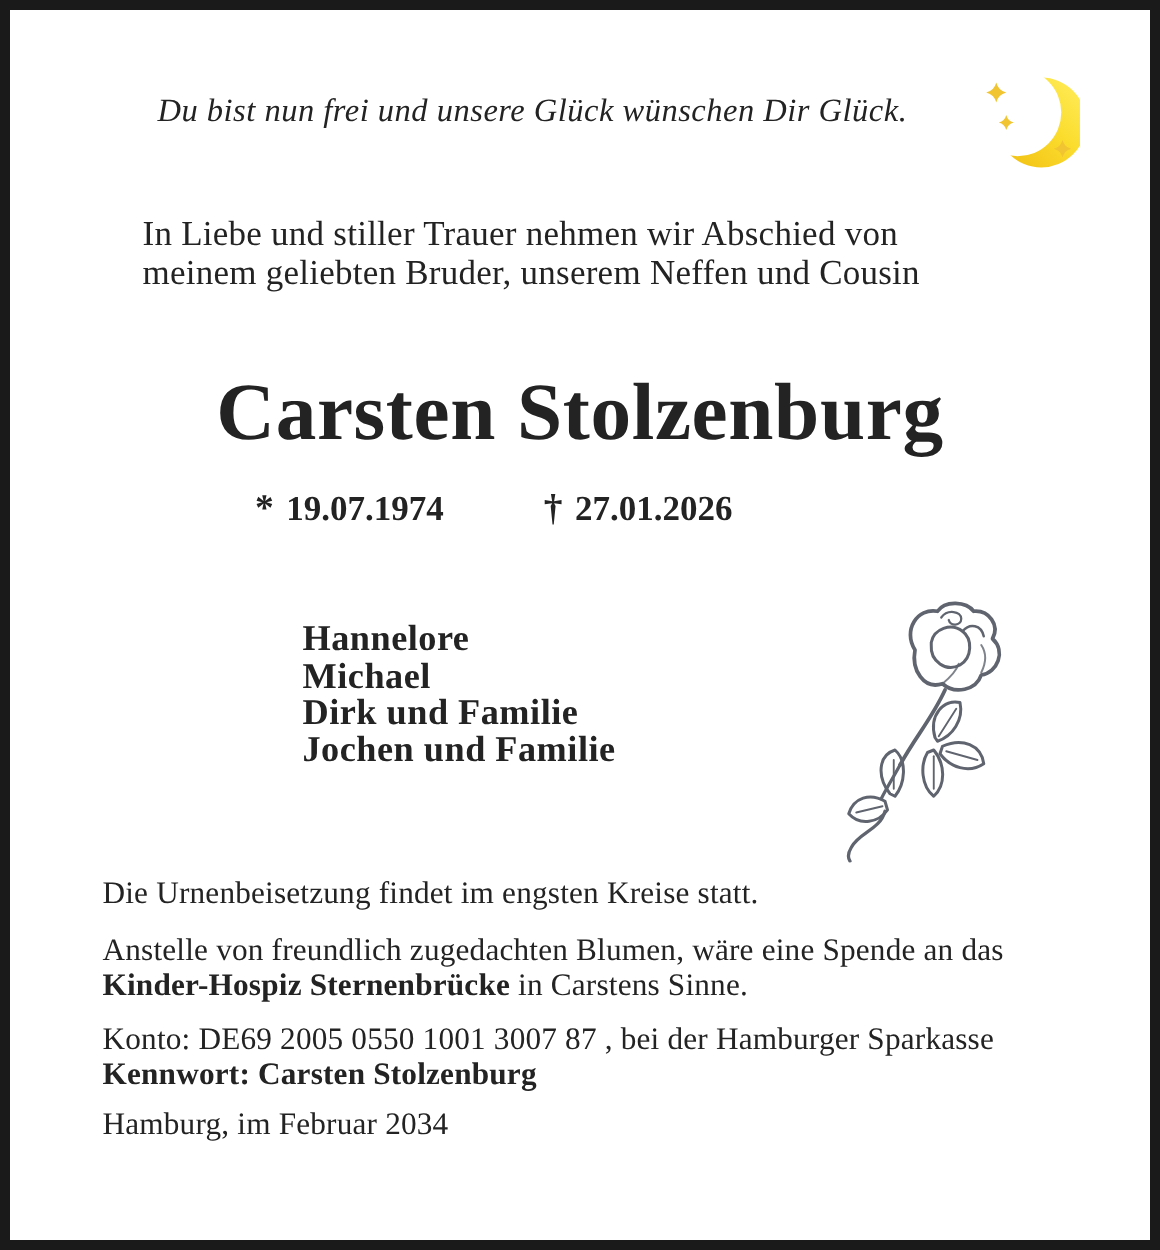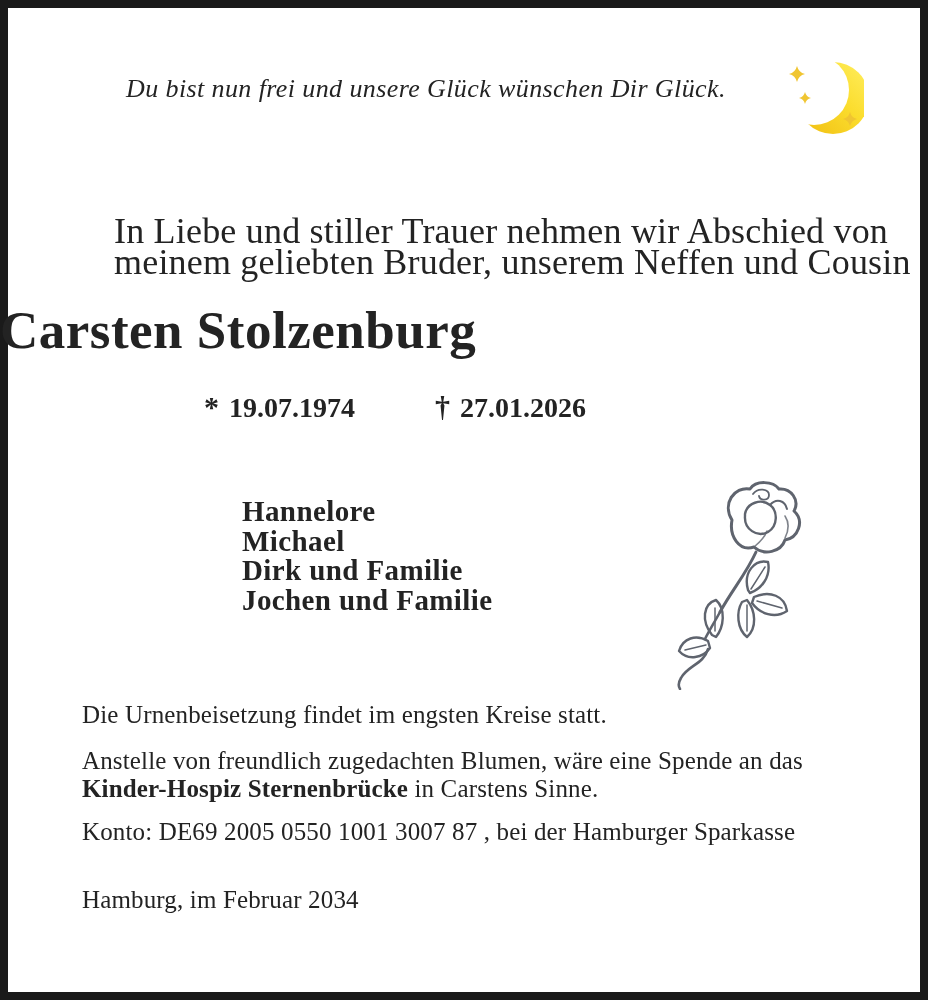--- a/index.html
+++ b/index.html
@@ -22,32 +22,31 @@
     left: 126px; top: 74px;
     font-style: italic;
     font-size: 26px;
     letter-spacing: 0.4px;
     white-space: nowrap;
   }
   .moon-wrap { left: 786px; top: 52px; width: 78px; height: 92px; }
 
   .intro {
     left: 114px; top: 172px;
-    font-size: 36px;
+    font-size: 28px;
     line-height: 31px;
     letter-spacing: 0.2px;
     white-space: nowrap;
-    margin-top: 44px;
   }
 
   .deceased-name {
     left: 0; top: 290px; width: 100%;
-    text-align: left;
+    text-align: center;
     font-weight: bold;
-    font-size: 53px;
+    font-size: 65px;
     letter-spacing: 0.5px;
     line-height: 80px;
     white-space: nowrap;
   }
 
   .dates-row {
     left: 204px; top: 390px;
     display: flex; gap: 80px;
     font-weight: bold; font-size: 28px;
     white-space: nowrap;
@@ -164,15 +163,16 @@
 
 <div class="abs body-text burial">Die Urnenbeisetzung findet im engsten Kreise statt.</div>
 
 <div class="abs body-text donation">
   <div>Anstelle von freundlich zugedachten Blumen, wäre eine Spende an das</div>
   <div><span class="b">Kinder-Hospiz Sternenbrücke</span><span> in Carstens Sinne.</span></div>
 </div>
 
 <div class="abs body-text bank">
   <div>Konto: DE69 2005 0550 1001 3007 87 , bei der Hamburger Sparkasse</div>
+  <div class="b">Kennwort: Carsten Stolzenburg</div>
 </div>
 
 <div class="abs body-text closing">Hamburg, im Februar 2034</div>
 
 </body></html>

